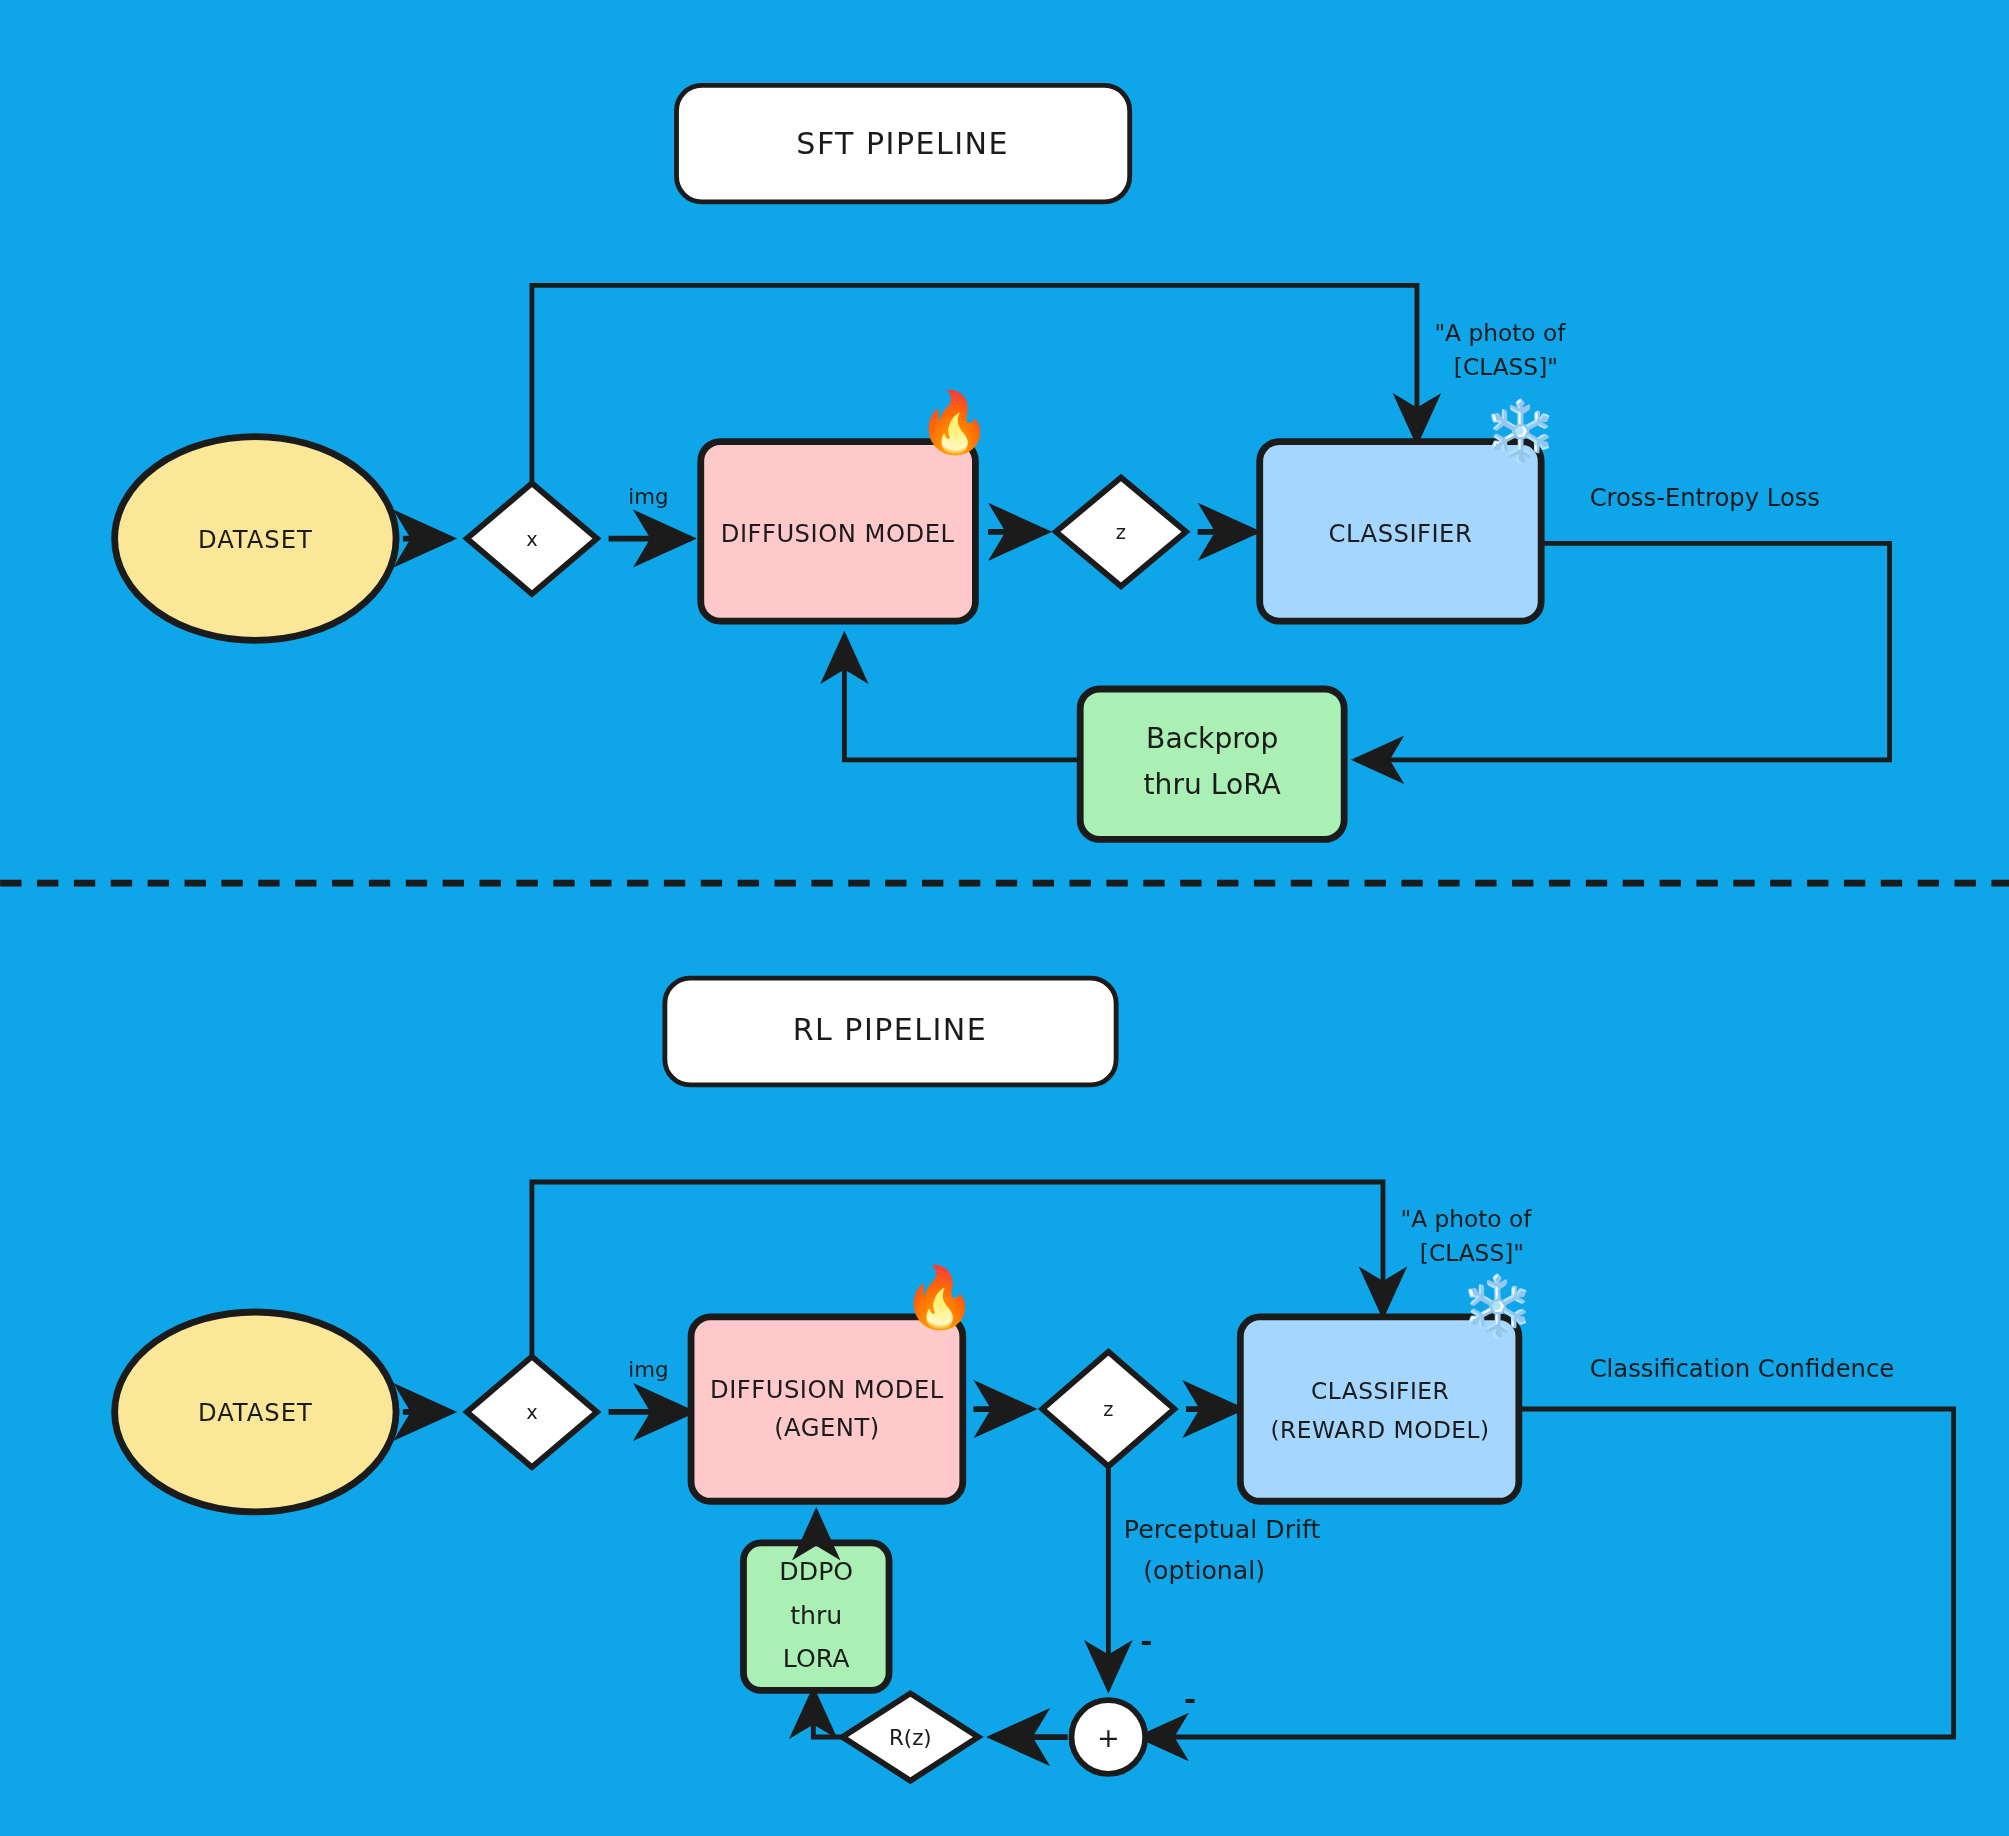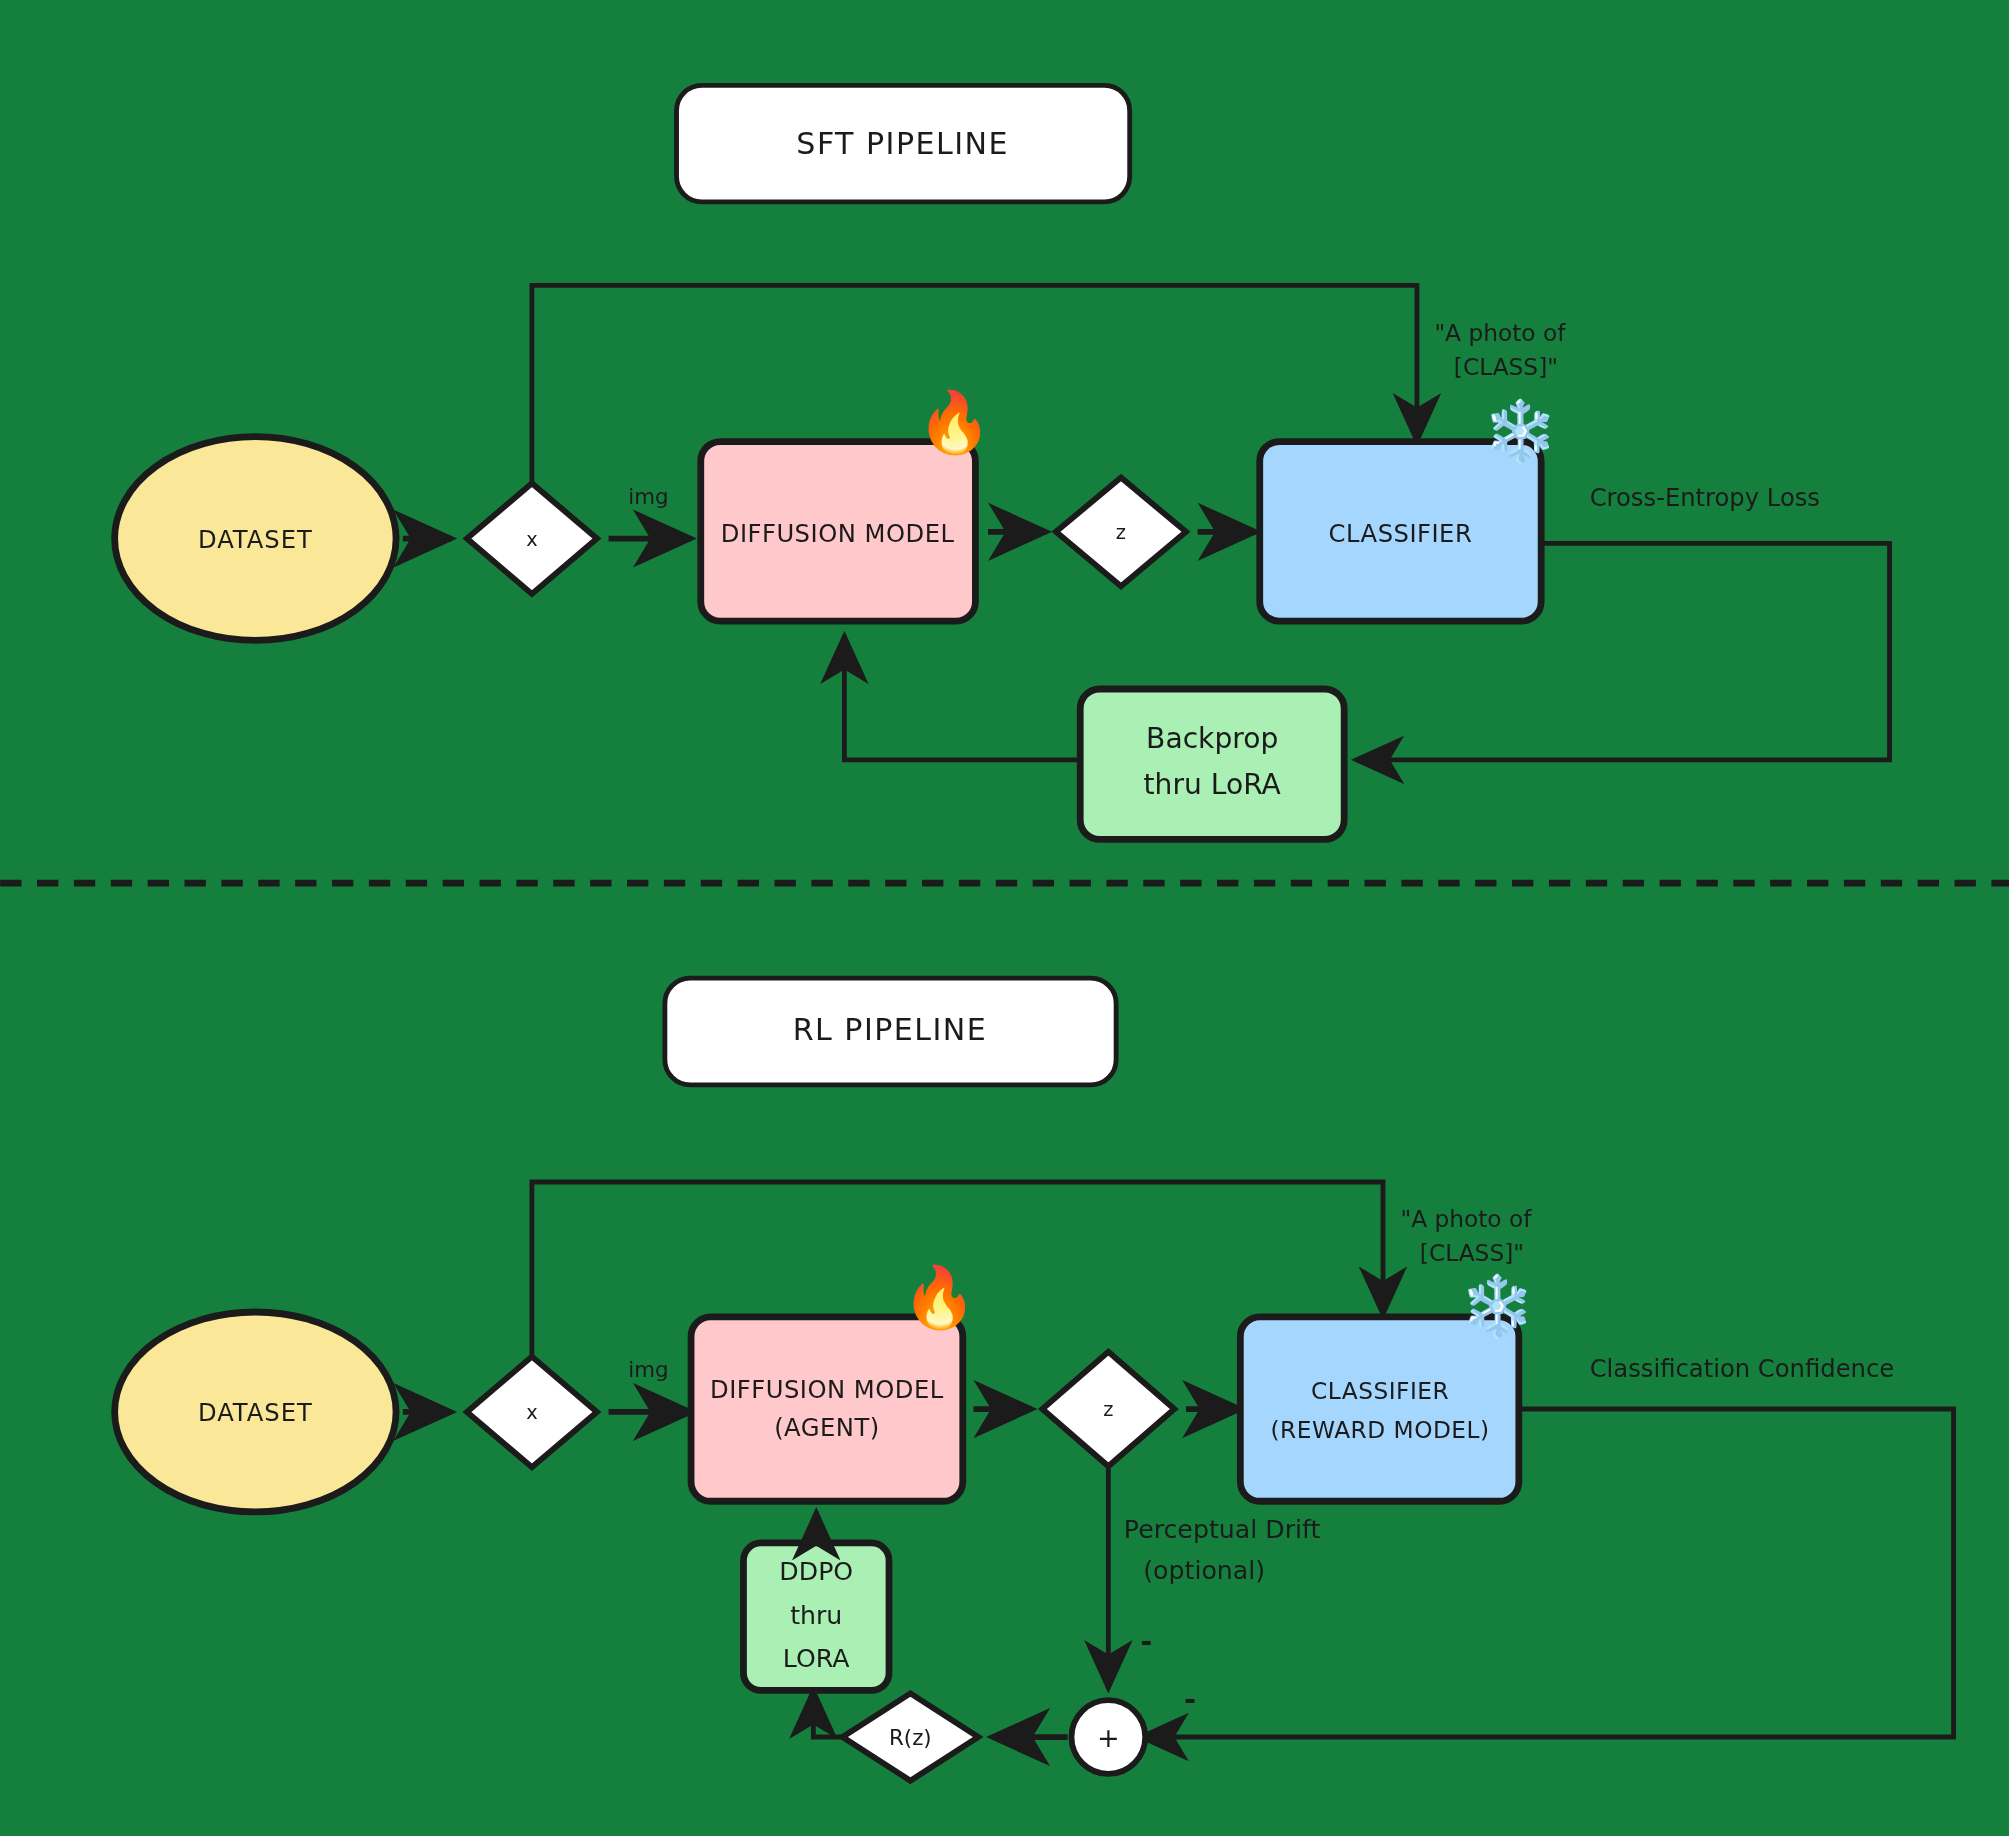--- a/index.html
+++ b/index.html
@@ -1,17 +1,17 @@
 <!DOCTYPE html>
 <html><head>
 <meta charset="utf-8">
 <style>
   html,body{margin:0;padding:0;background:#ffffff;}
   body{width:2010px;height:1837px;font-family:"DejaVu Sans",sans-serif;overflow:hidden;}
-  #stage{position:relative;width:2010px;height:1837px;background:#15803d;}
+  #stage{position:relative;width:2010px;height:1837px;background:#0ea5e9;}
   svg{position:absolute;left:0;top:0;}
   .lbl{font-family:"DejaVu Sans",sans-serif;fill:#1b1b1b;}
   text{dominant-baseline:middle;}
 </style>
 </head>
 <body>
 
 <div id="stage">
 <svg width="2010" height="1837" viewBox="0 0 2071 1893" xmlns="http://www.w3.org/2000/svg">
   <defs>

